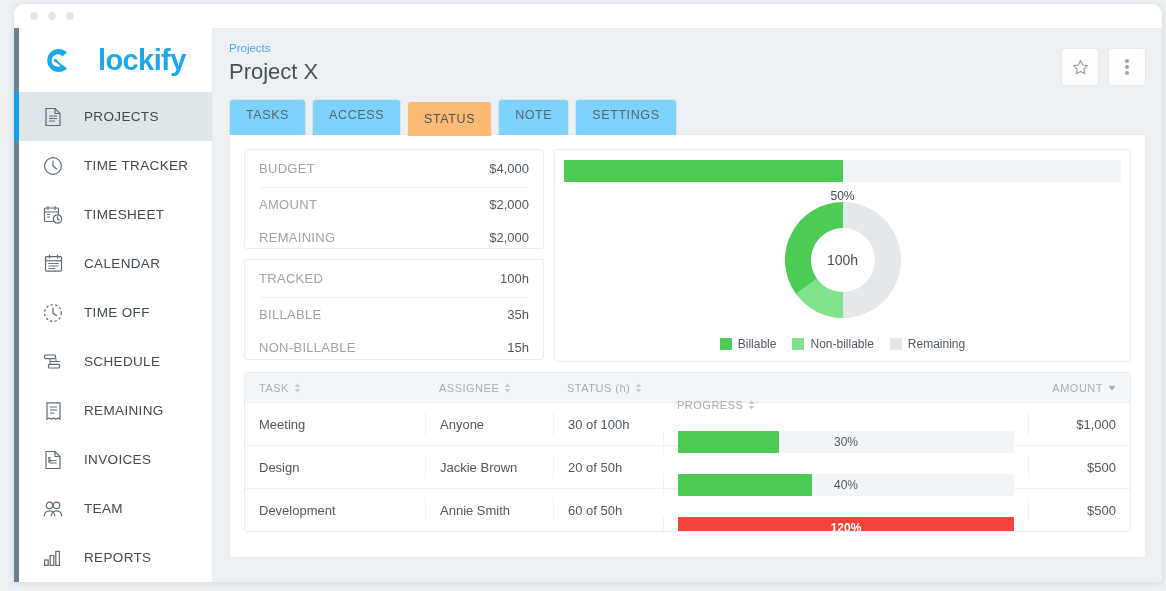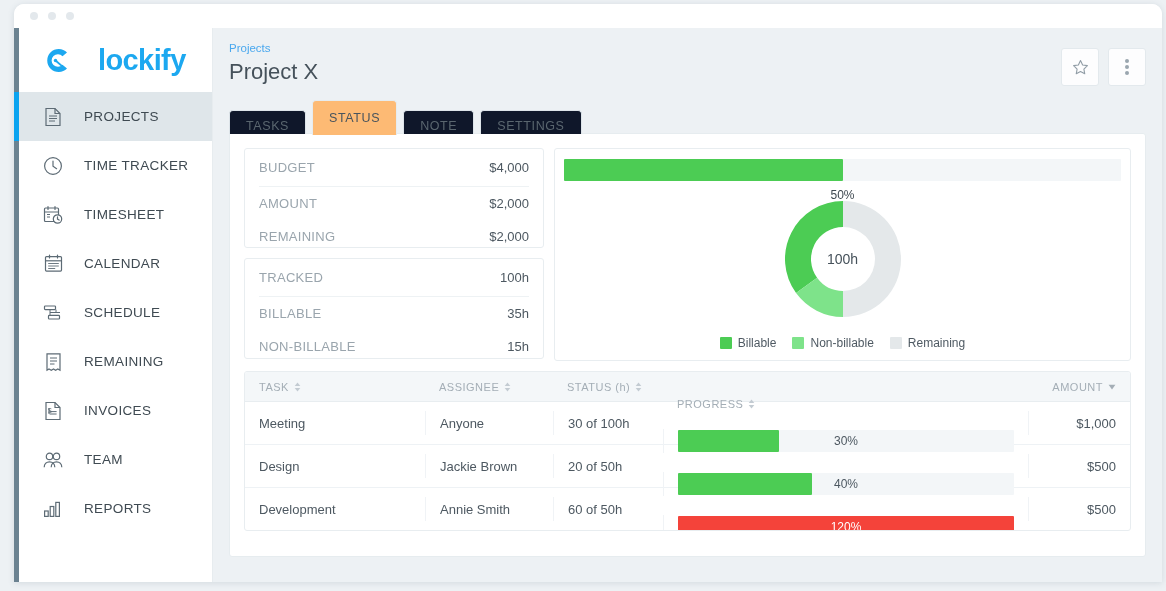--- a/index.html
+++ b/index.html
@@ -154,25 +154,25 @@
   
   #tabs {
     display: flex;
     align-items: flex-end;
     gap: 6px;
     margin-top: 12px;
     position: relative;
     z-index: 2;
   }
   .tab {
-    background: #0f172a;
+    background: #7dd3fc;
     border: 1px solid #dde4e9;
     border-bottom: none;
     border-radius: 4px 4px 0 0;
-    padding: 8px 16px 1px 16px;
+    padding: 8px 16px 13px 16px;
     font-size: 12.5px;
     color: #5a666f;
     letter-spacing: 0.6px;
     cursor: pointer;
     line-height: 14px;
   }
   .tab.active {
     background: #fdba74;
     color: #48545d;
     padding: 10px 16px 10px 16px;
@@ -400,20 +400,29 @@
           <svg width="19" height="19" viewBox="0 0 19 19" fill="none" stroke="currentColor" stroke-width="1.2">
             <rect x="1.5" y="2.6" width="16" height="14.5" rx="1"></rect>
             <path d="M1.5 6.8h16"></path>
               <path d="M5.5 1v3M13.5 1v3" stroke-linecap="round"></path>
             <path d="M4.2 9.5h10.6M4.2 12h10.6M4.2 14.5h7" stroke-width="0.9"></path>
           </svg>
         </span>
         <span class="nav-label">CALENDAR</span>
       </div>
 
+      <div class="nav-item">
+        <span class="nav-icon">
+          <svg width="20" height="20" viewBox="0 0 20 20" fill="none" stroke="currentColor" stroke-width="1.2">
+            <circle cx="10" cy="10" r="8.4" stroke-dasharray="2.4 2.2"></circle>
+            <path d="M10 5.2v5.1l3.4 2.2" stroke-linecap="round"></path>
+          </svg>
+        </span>
+        <span class="nav-label">TIME OFF</span>
+      </div>
 
       <div class="nav-item">
         <span class="nav-icon">
           <svg width="20" height="18" viewBox="0 0 20 18" fill="none" stroke="currentColor" stroke-width="1.2">
             <rect x="1.5" y="2" width="11" height="3.6" rx="0.8"></rect>
             <rect x="5.5" y="11.4" width="11" height="3.6" rx="0.8"></rect>
             <path d="M7 5.6v5.8M13 5.6v2.4M7 8.5h10" stroke-width="1"></path>
           </svg>
         </span>
         <span class="nav-label">SCHEDULE</span>
@@ -484,20 +493,21 @@
               <div class="dot-v"></div>
                 <div class="dot-v"></div>
                 <div class="dot-v"></div>
             </div>
           </div>
         </div>
       </div>
 
       <div id="tabs">
         <div class="tab">TASKS</div>
+        <div class="tab">ACCESS</div>
         <div class="tab active">STATUS</div>
         <div class="tab">NOTE</div>
         <div class="tab">SETTINGS</div>
       </div>
 
       <div id="content-card">
 
         <div id="top-row">
 
           <div id="stats-col">
@@ -642,21 +652,21 @@
             <div class="td c-amount">$500</div>
           </div>
 
           <div class="trow">
             <div class="td c-task first">Development</div>
             <div class="td c-assignee">Annie Smith</div>
             <div class="td c-status">60 of 50h</div>
             <div class="td c-progress">
               <div class="prog-track">
                 <div class="prog-fill" style="width: 100%; background: rgb(244, 67, 58);"></div>
-                <div class="prog-label" style="color: rgb(255, 255, 255);">120%</div>
+                <div class="prog-label" style="color: rgb(255, 255, 255); font-weight: bold;">120%</div>
               </div>
             </div>
             <div class="td c-amount">$500</div>
           </div>
 
         </div>
 
       </div>
     </div>
   </div>

